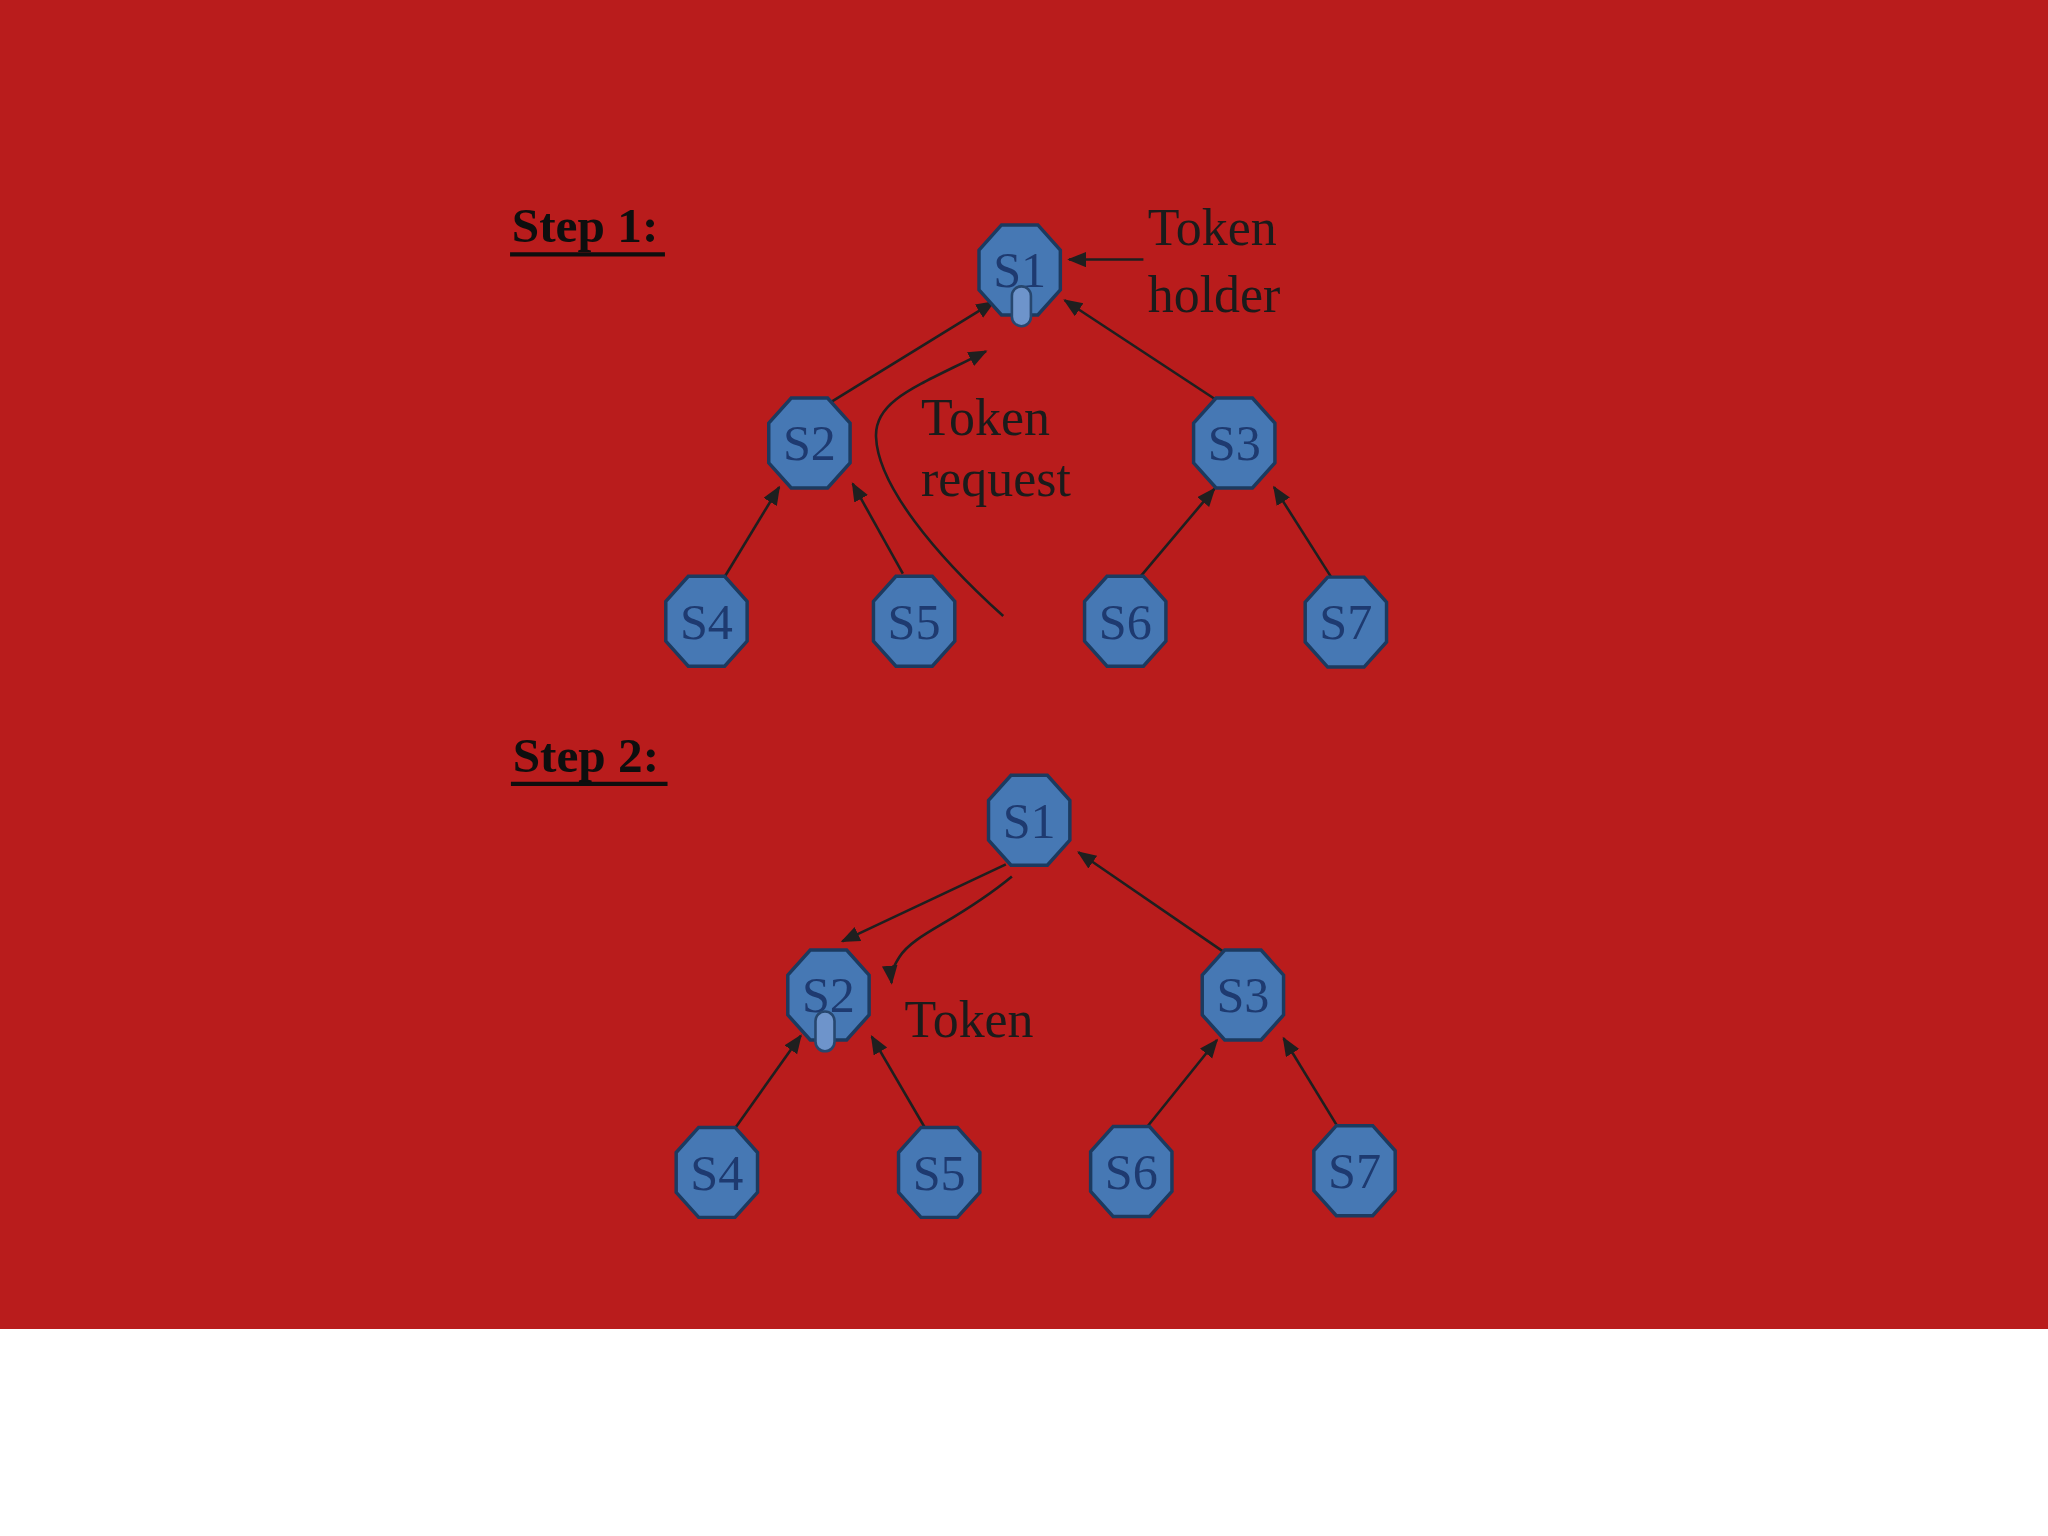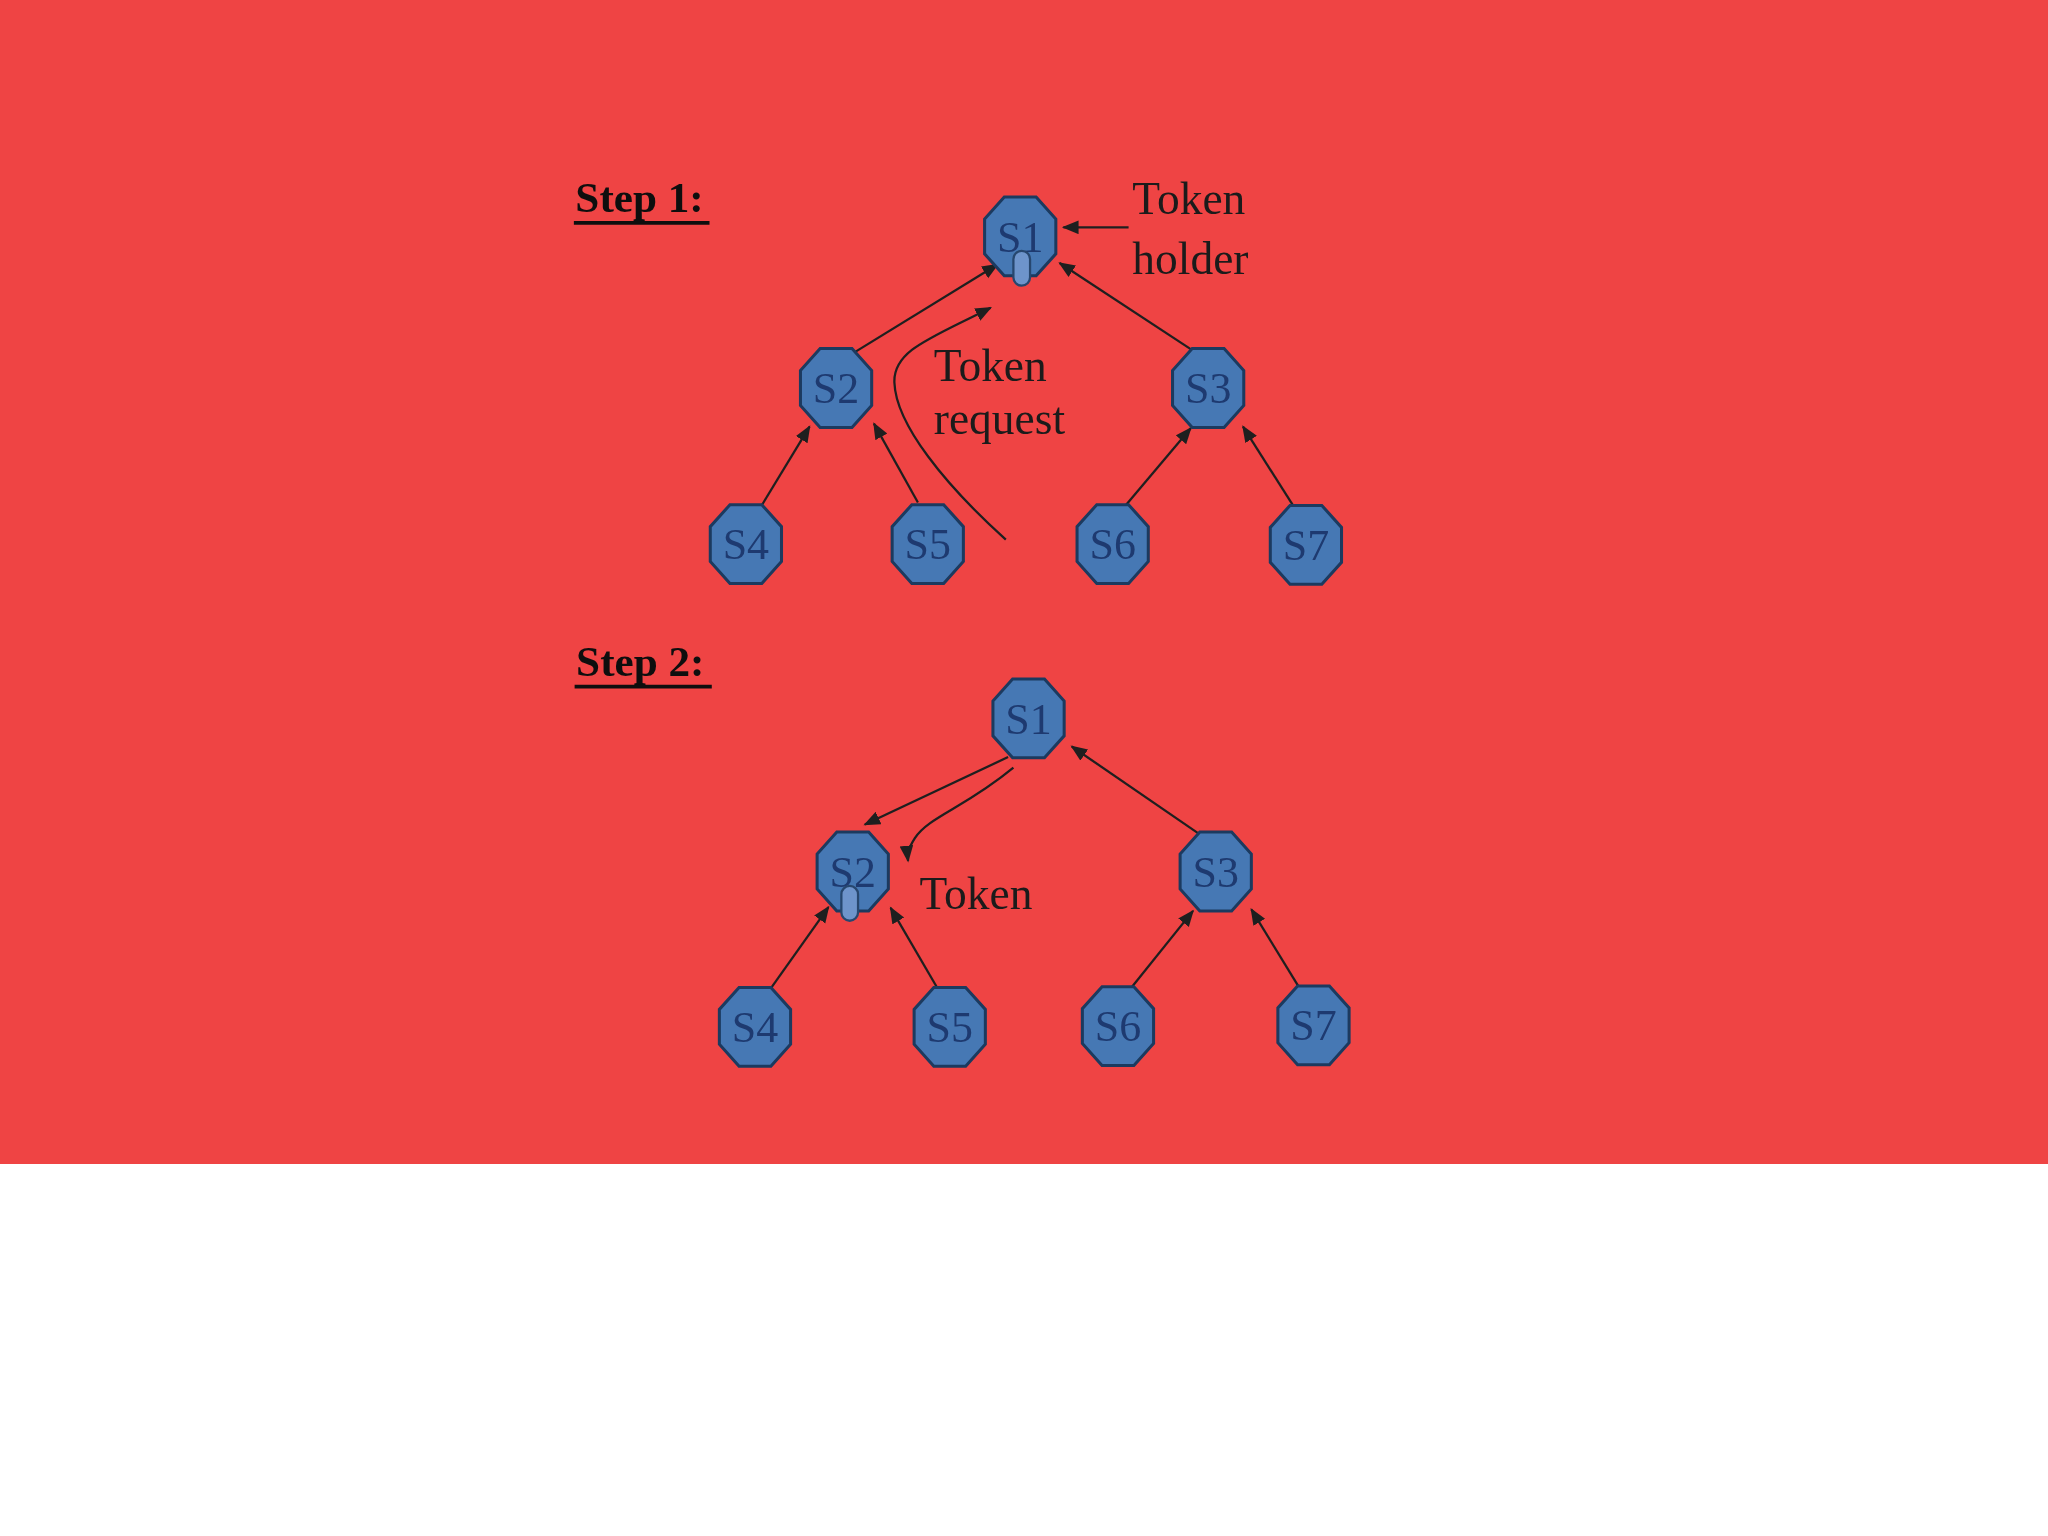--- a/index.html
+++ b/index.html
@@ -1,19 +1,19 @@
 <!DOCTYPE html>
 <html><head>
 <meta charset="utf-8">
 <style>
   html,body{margin:0;padding:0;background:#ffffff;}
   .stage{
     position:relative;
-    width:2048px;height:1164px;
-    background:#ef4444;
+    width:2048px;height:1329px;
+    background:#b91c1c;
     font-family:"Liberation Serif", serif;
     overflow:hidden;
   }
   svg{display:block;width:100%;height:100%;}
   .node-shape{fill:#4678b4;stroke:#1c3a5f;stroke-width:4;}
   .node-label{fill:#1e3a70;font-size:58px;font-family:"Liberation Serif",serif;text-anchor:middle;}
   .token-shape{fill:#6e94cb;stroke:#27476f;stroke-width:3;}
   .edge{stroke:#1f1f1f;stroke-width:3;fill:none;}
   .step-title{fill:#0e0e0e;font-size:57px;font-weight:bold;font-family:"Liberation Serif",serif;}
   .title-underline{stroke:#0e0e0e;stroke-width:5;}

